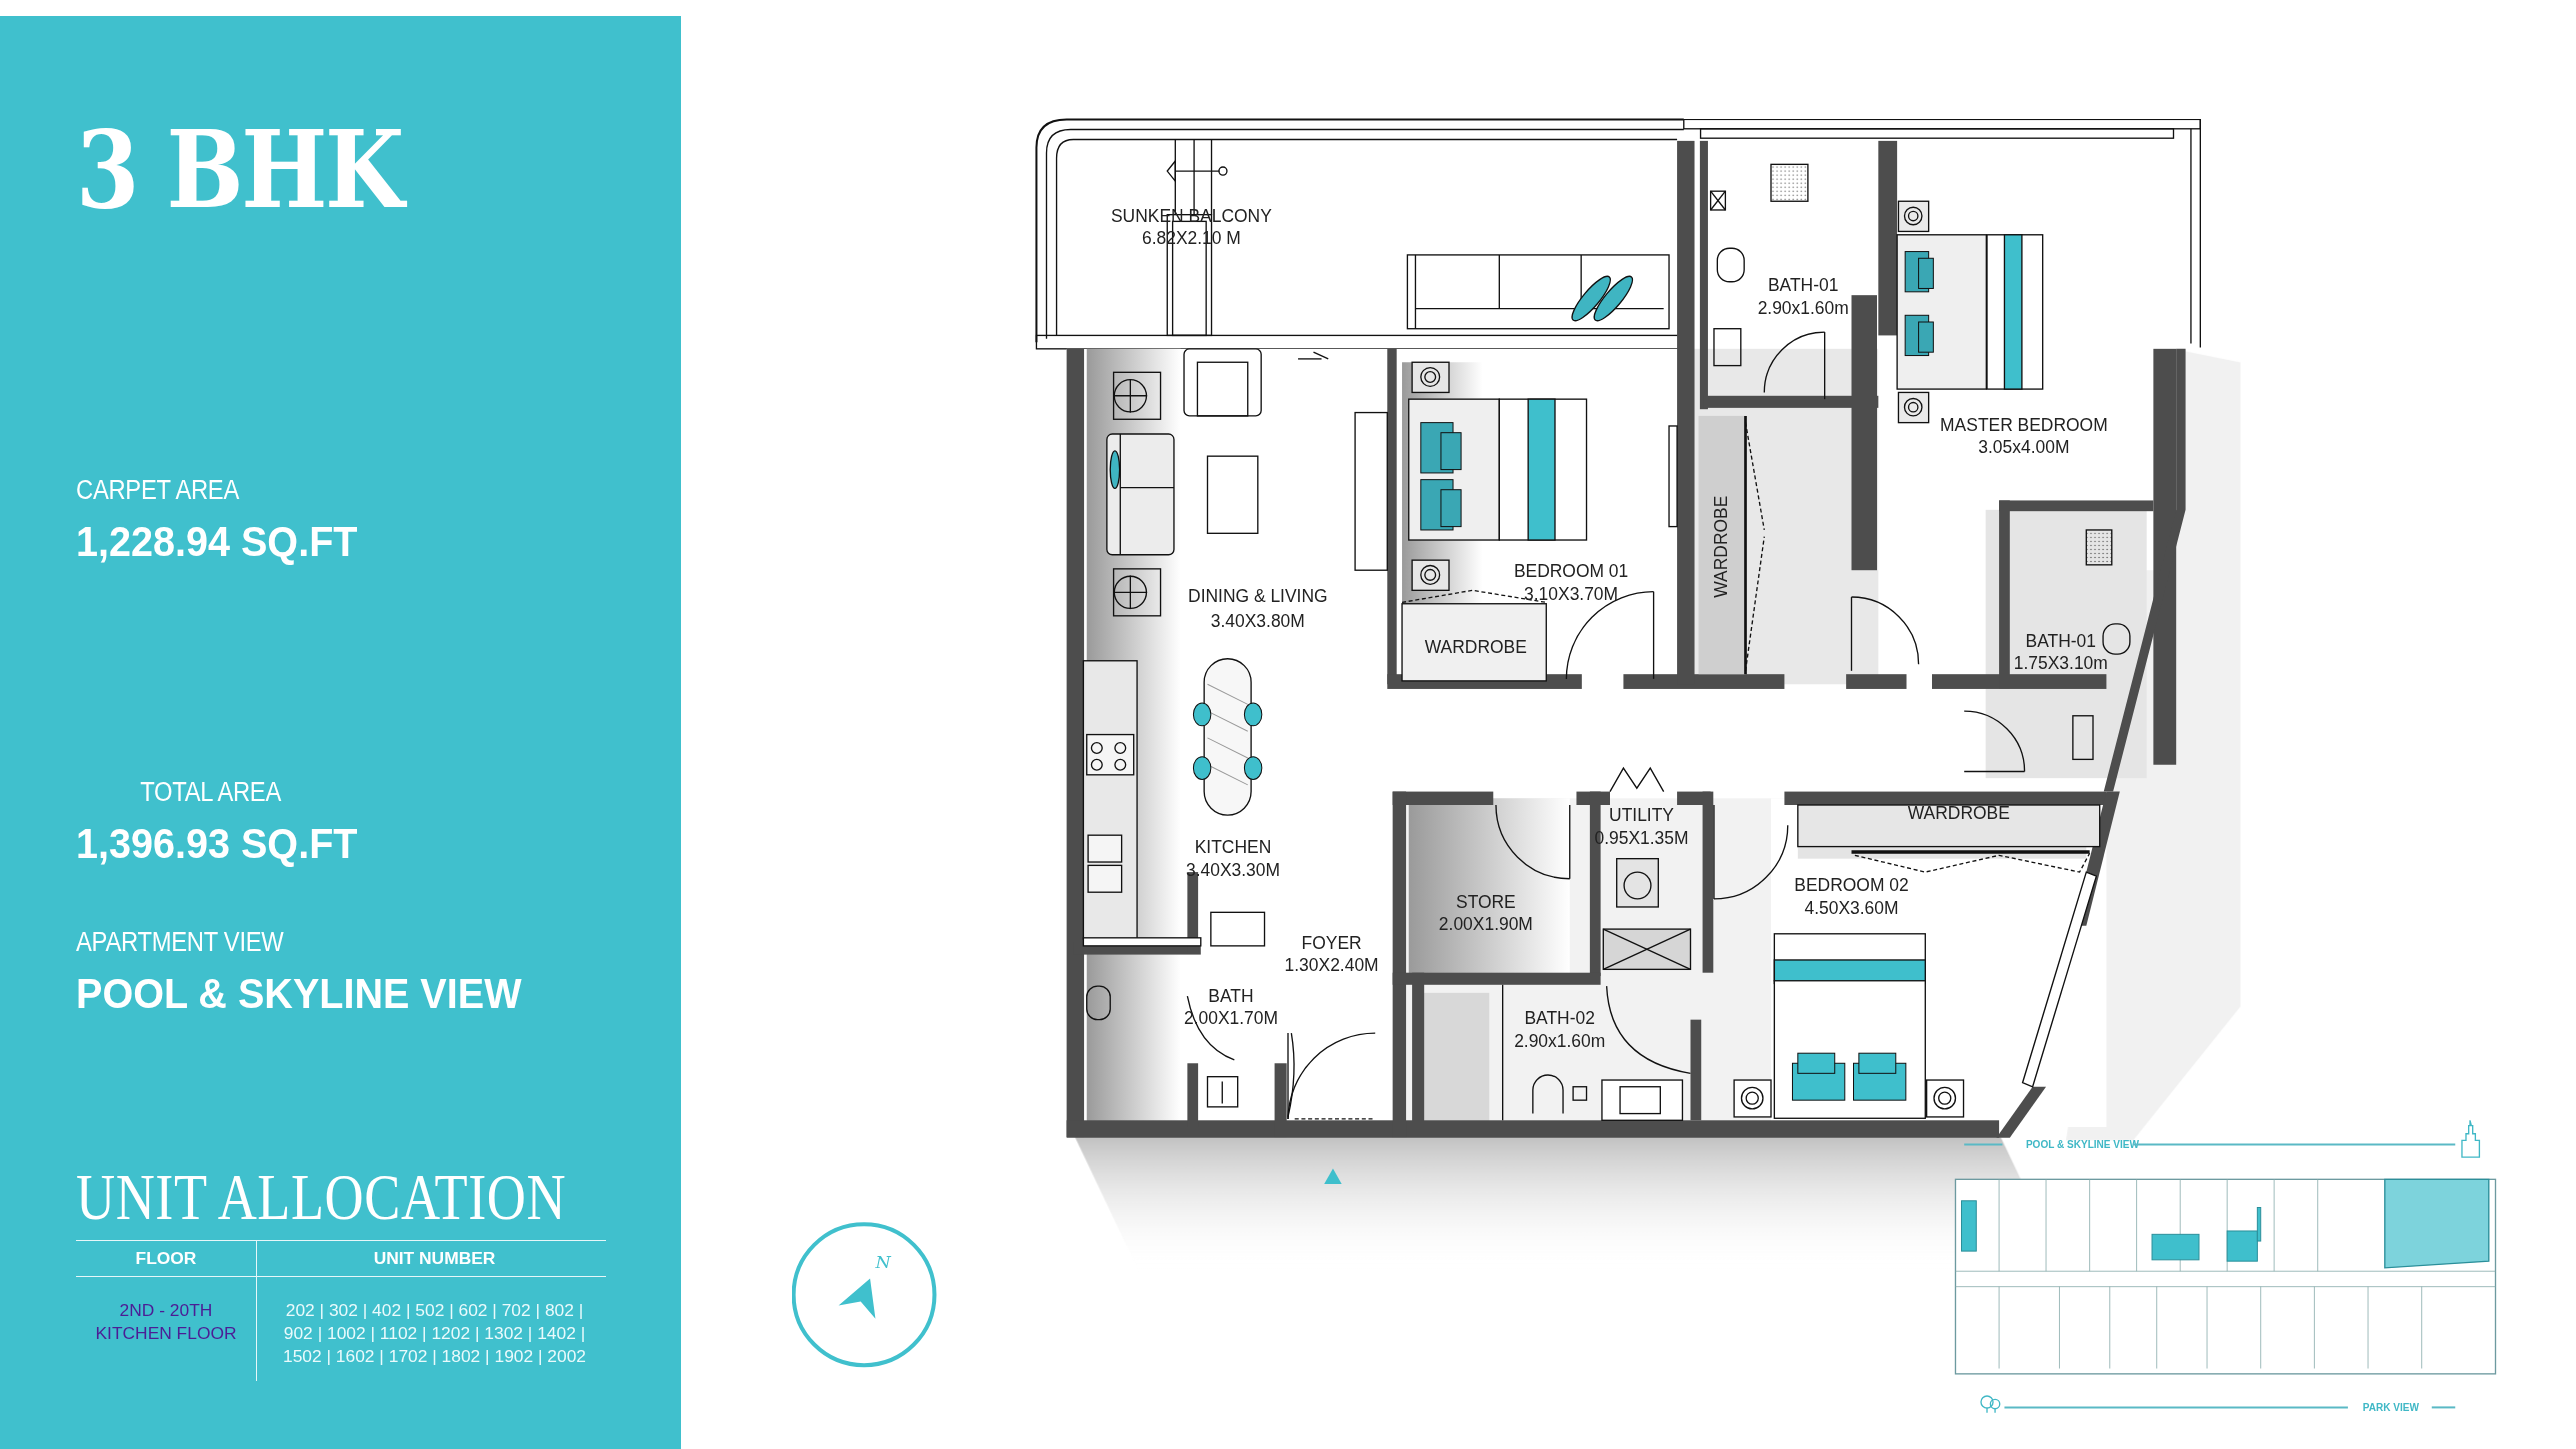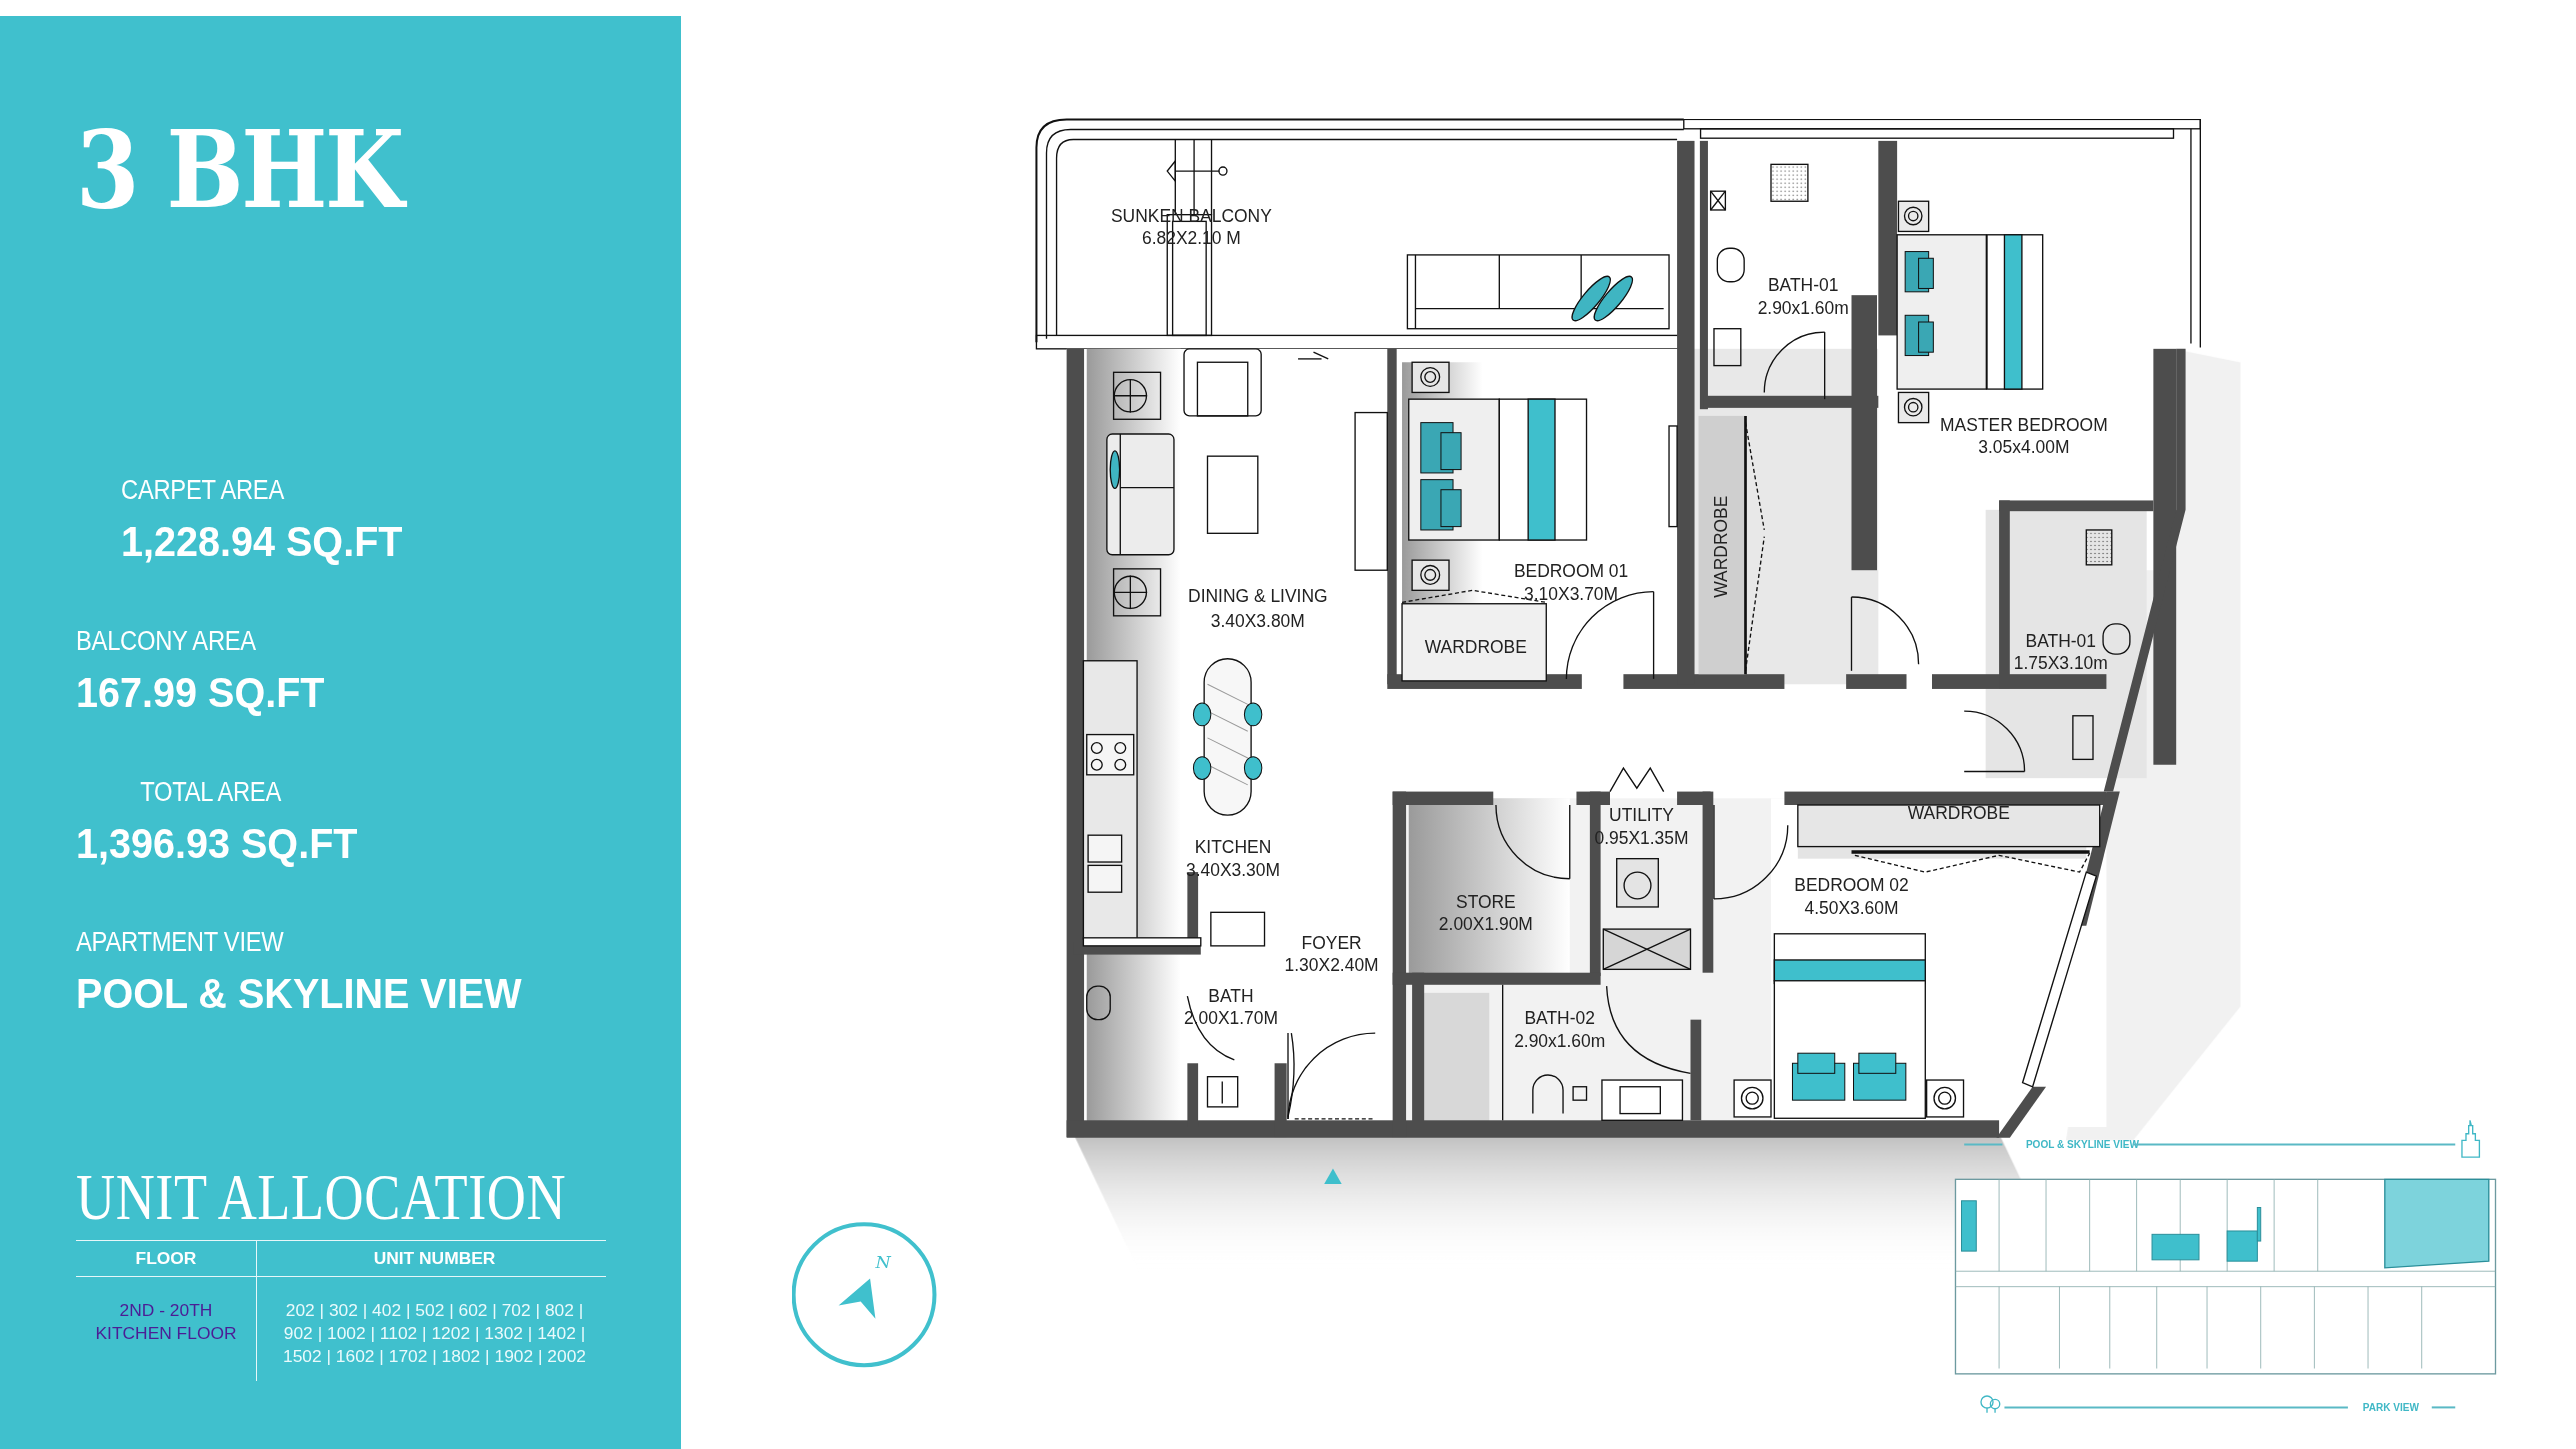--- a/index.html
+++ b/index.html
@@ -22,27 +22,23 @@
   .plan { position:absolute; left:0; top:0; width:2576px; height:1449px; }
   .room-label { font-family:"Liberation Sans", sans-serif; font-size:26px; fill:#222; text-anchor:middle; }
   .view-label { font-family:"Liberation Sans", sans-serif; font-weight:bold; font-size:15px; fill:#40b8c6; }
 </style>
 </head>
 <body>
 
 <div class="left-panel">
   <div class="title">3 BHK</div>
 
-  <div class="stat" style="top:459px;margin-left:45px;">
+  <div class="stat" style="top:459px;">
     <div class="label">CARPET AREA</div>
     <div class="value">1,228.94 SQ.FT</div>
-  </div>
-  <div class="stat" style="top:610px;">
-    <div class="label">BALCONY AREA</div>
-    <div class="value">167.99 SQ.FT</div>
   </div>
   <div class="stat" style="top:761px;text-align:center;">
     <div class="label">TOTAL AREA</div>
     <div class="value">1,396.93 SQ.FT</div>
   </div>
   <div class="stat" style="top:911px;">
     <div class="label">APARTMENT VIEW</div>
     <div class="value">POOL &amp; SKYLINE VIEW</div>
   </div>
 

